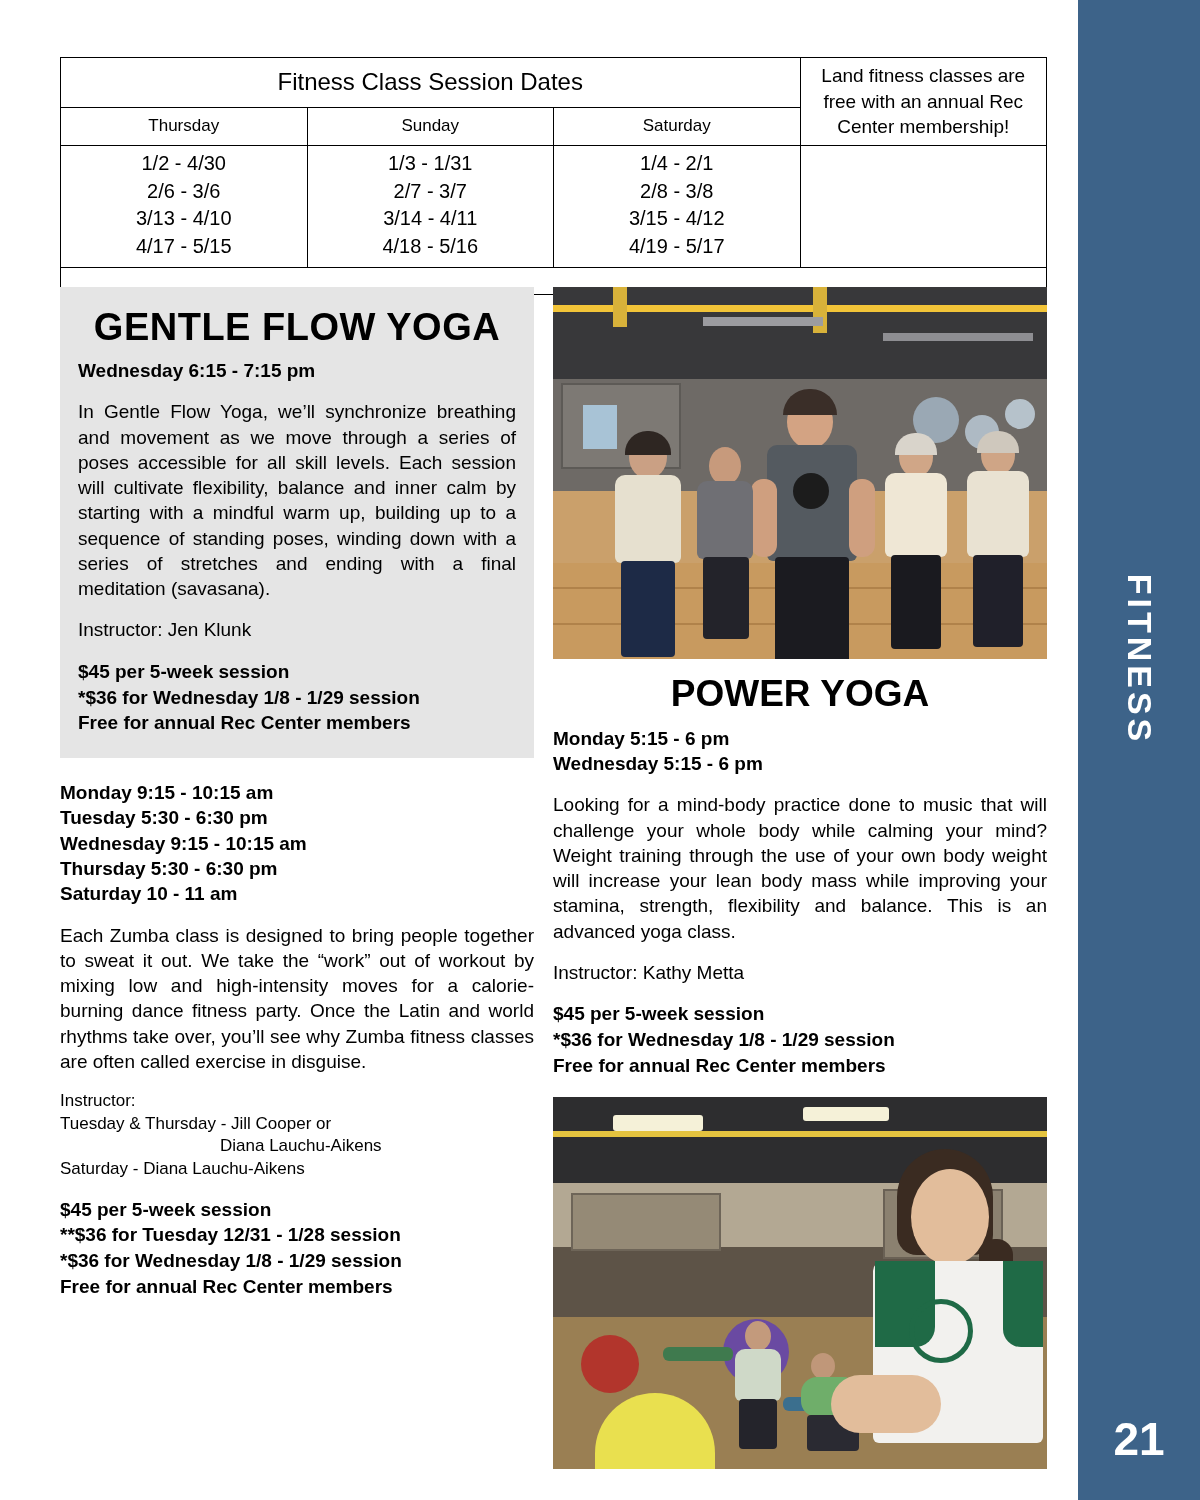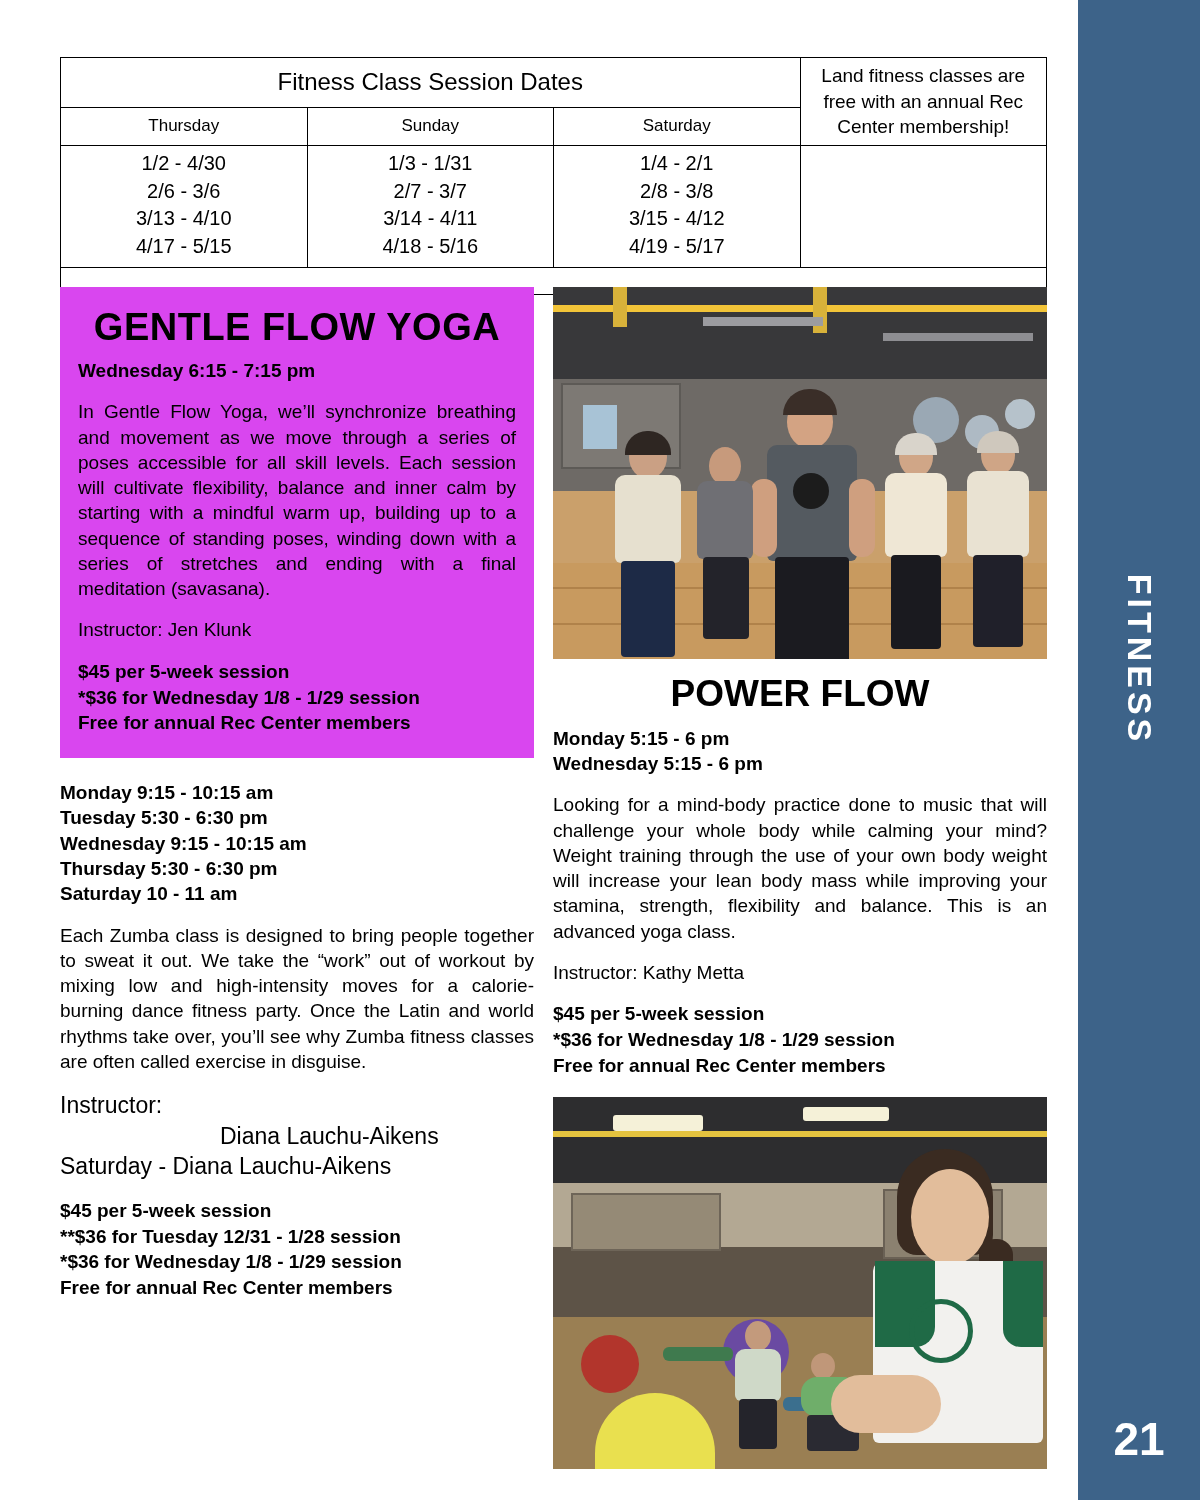--- a/index.html
+++ b/index.html
@@ -104,21 +104,21 @@
   }
   .col-right {
     position: absolute;
     left: 553px;
     top: 287px;
     width: 494px;
   }
 
   
   .blue-box {
-    background: #d946ef;
+    background: #e5e5e5;
     padding: 18px 18px 22px 18px;
     width: 474px;
   }
   .title-xl {
     font-size: 38px;
     font-weight: bold;
     text-align: center;
     line-height: 1.08;
     margin: 2px 0 10px 0;
     letter-spacing: 0.5px;
@@ -150,21 +150,21 @@
   
   .zumba-wrap { margin-top: 22px; }
   .title-lg {
     font-size: 37px;
     font-weight: bold;
     text-align: center;
     line-height: 1.05;
     margin: 0 0 14px 0;
   }
   .instr-list {
-    font-size: 23px;
+    font-size: 17px;
     line-height: 1.33;
     margin: 0 0 16px 0;
   }
   .indent-name { display: block; padding-left: 160px; }
 
   
   .photo {
     width: 494px;
     position: relative;
     overflow: hidden;
@@ -263,20 +263,21 @@
 
     <div class="zumba-wrap">
       <div class="sched" style="white-space:pre-line">Monday 9:15 - 10:15 am
 Tuesday 5:30 - 6:30 pm
 Wednesday 9:15 - 10:15 am
 Thursday 5:30 - 6:30 pm
 Saturday 10 - 11 am</div>
       <div class="body-text">Each Zumba class is designed to bring people together to sweat it out. We take the “work” out of workout by mixing low and high-intensity moves for a calorie-burning dance fitness party. Once the Latin and world rhythms take over, you’ll see why Zumba fitness classes are often called exercise in disguise.</div>
       <div class="instr-list">
         <div>Instructor:</div>
+        <div>Tuesday &amp; Thursday - Jill Cooper or</div>
         <div class="indent-name">Diana Lauchu-Aikens</div>
         <div>Saturday - Diana Lauchu-Aikens</div>
       </div>
       <div class="price">
         <div>$45 per 5-week session</div>
         <div>**$36 for Tuesday 12/31 - 1/28 session</div>
         <div>*$36 for Wednesday 1/8 - 1/29 session</div>
         <div>Free for annual Rec Center members</div>
       </div>
     </div>
@@ -333,21 +334,21 @@
       </div>
 
       <div class="person" style="left:412px;top:148px;">
         <div class="head" style="position:absolute;left:16px;top:0;width:34px;height:40px;background:#cfa586;"></div>
         <div class="ph" style="left:12px;top:-4px;width:42px;height:22px;background:#cfc8bd;border-radius:20px 20px 0 0;"></div>
         <div class="torso" style="position:absolute;left:2px;top:36px;width:62px;height:86px;background:#e9e2d2;"></div>
         <div class="legs" style="position:absolute;left:8px;top:120px;width:50px;height:92px;background:#20202a;"></div>
       </div>
     </div>
 
-    <div class="title-md">POWER FLOW</div>
+    <div class="title-md">POWER YOGA</div>
     <div class="sched" style="white-space:pre-line">Monday 5:15 - 6 pm
 Wednesday 5:15 - 6 pm</div>
     <div class="body-text">Looking for a mind-body practice done to music that will challenge your whole body while calming your mind? Weight training through the use of your own body weight will increase your lean body mass while improving your stamina, strength, flexibility and balance. This is an advanced yoga class.</div>
     <div class="instr">Instructor: Kathy Metta</div>
     <div class="price">
       <div>$45 per 5-week session</div>
       <div>*$36 for Wednesday 1/8 - 1/29 session</div>
       <div>Free for annual Rec Center members</div>
     </div>
 

